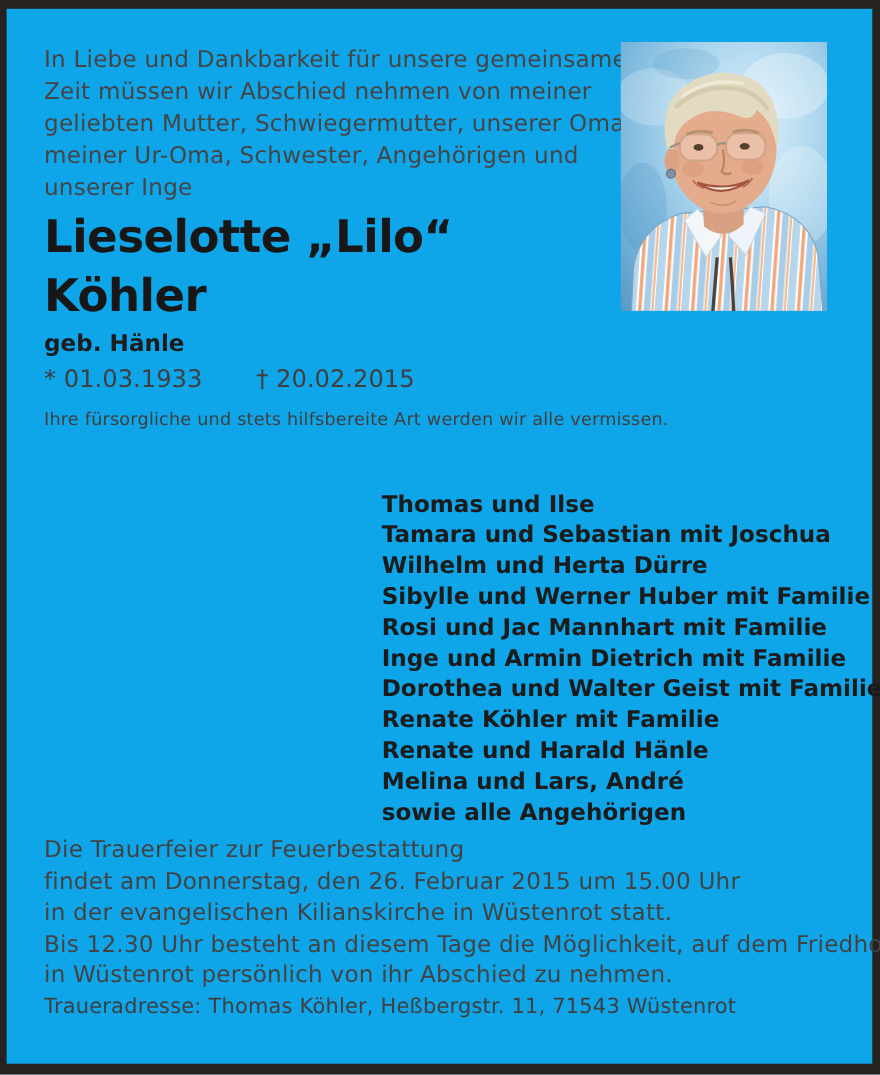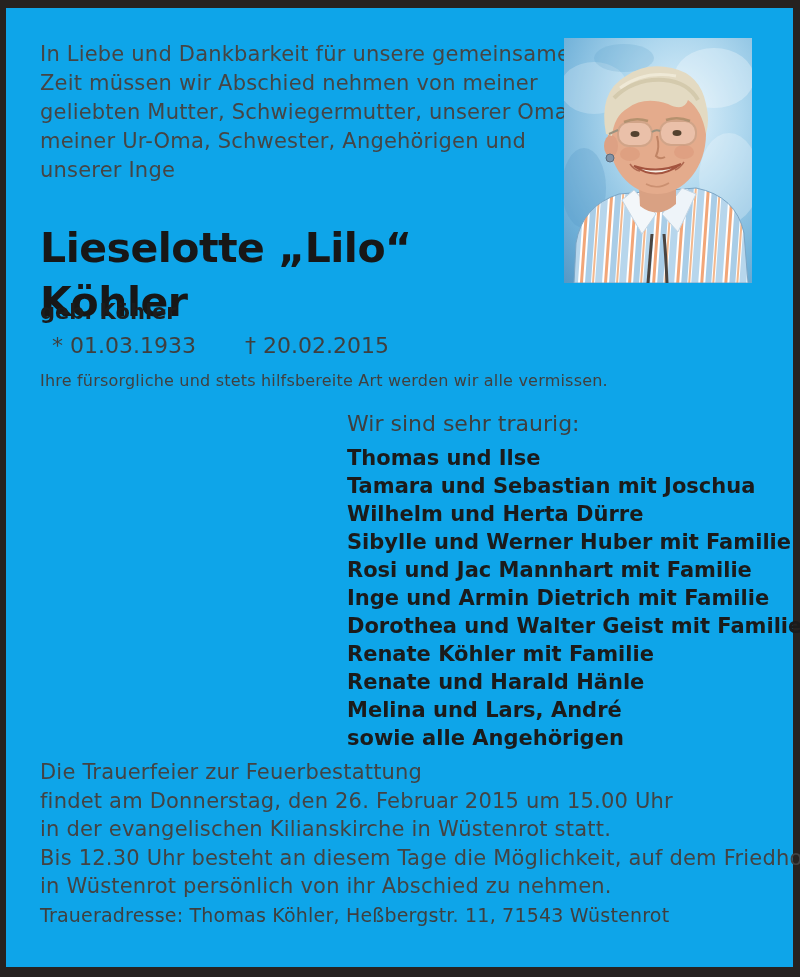--- a/index.html
+++ b/index.html
@@ -23,29 +23,29 @@
   .abs { position: absolute; white-space: nowrap; }
 
   .intro {
     left: 34px; top: 32px;
     font-size: 21px; line-height: 29px;
     color: #454545; letter-spacing: 0.2px;
   }
   .deceased-name {
     left: 34px; top: 180px;
     font-size: 41px; line-height: 54px;
-    font-weight: 700; color: #171717; letter-spacing: -0.5px; margin-top: 33px;
+    font-weight: 700; color: #171717; letter-spacing: -0.5px;
   }
   .maiden {
     left: 34px; top: 292px;
     font-size: 21px; font-weight: 700; color: #1c1c1c;
   }
   .dates {
     left: 34px; top: 325px;
-    font-size: 22px; color: #3f3f3f; width: 420px; height: 30px; margin-left: 12px;
+    font-size: 22px; color: #3f3f3f; width: 420px; height: 30px;
   }
   .dates .death { position: absolute; left: 193px; top: 0; }
   .tribute {
     left: 34px; top: 363px;
     font-size: 16px; color: #404040; letter-spacing: 0.2px;
   }
   .mourning-intro {
     left: 341px; top: 403px;
     font-size: 22px; color: #3f3f3f;
   }
@@ -150,30 +150,29 @@
 
         <path d="M 82 146 Q 93 152 105 145" stroke="#c08465" stroke-width="1.5" fill="none" opacity="0.7"></path>
       </svg>
     </div>
 
     <div class="abs deceased-name">
       <div>Lieselotte „Lilo“</div>
       <div>Köhler</div>
     </div>
 
-    <div class="abs maiden">geb. Köhler</div>
+    <div class="abs maiden">geb. Hänle</div>
 
     <div class="abs dates">
       <span class="birth">* 01.03.1933</span>
       <span class="death">† 20.02.2015</span>
     </div>
 
     <div class="abs tribute">Ihre fürsorgliche und stets hilfsbereite Art werden wir alle vermissen.</div>
 
-    <div class="abs mourning-intro">Wir sind sehr traurig:</div>
 
     <div class="abs mourners">
       <div>Thomas und Ilse</div>
       <div>Tamara und Sebastian mit Joschua</div>
       <div>Wilhelm und Herta Dürre</div>
       <div>Sibylle und Werner Huber mit Familie</div>
       <div>Rosi und Jac Mannhart mit Familie</div>
       <div>Inge und Armin Dietrich mit Familie</div>
       <div>Dorothea und Walter Geist mit Familie</div>
       <div>Renate Köhler mit Familie</div>

